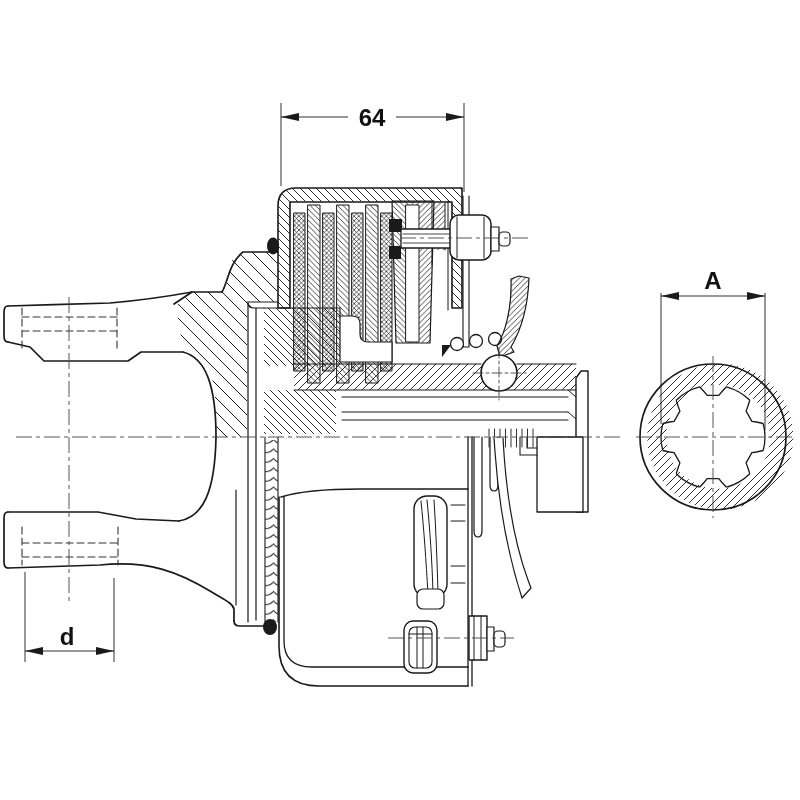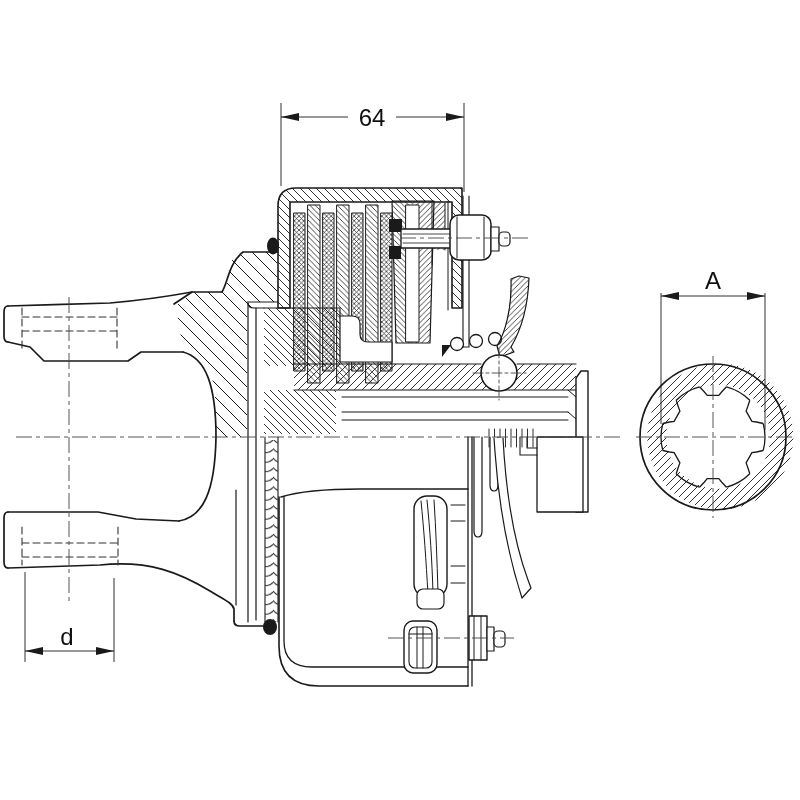--- a/index.html
+++ b/index.html
@@ -1,17 +1,17 @@
 <!DOCTYPE html>
 <html><head>
 <meta charset="utf-8">
 <style>
   html,body{margin:0;padding:0;background:#fff;}
   .stage{width:669px;height:800px;position:relative;background:#fff;
-         font-family:"Liberation Sans", sans-serif;}
+         font-family:"Liberation Sans", sans-serif;font-weight:bold;}
   svg{display:block;}
   .dim-text{font-family:"Liberation Sans", sans-serif;fill:#111;}
 </style>
 </head>
 <body>
 
 <div class="stage">
 <svg viewBox="0 0 800 800" width="800" height="800">
   <defs>
 

